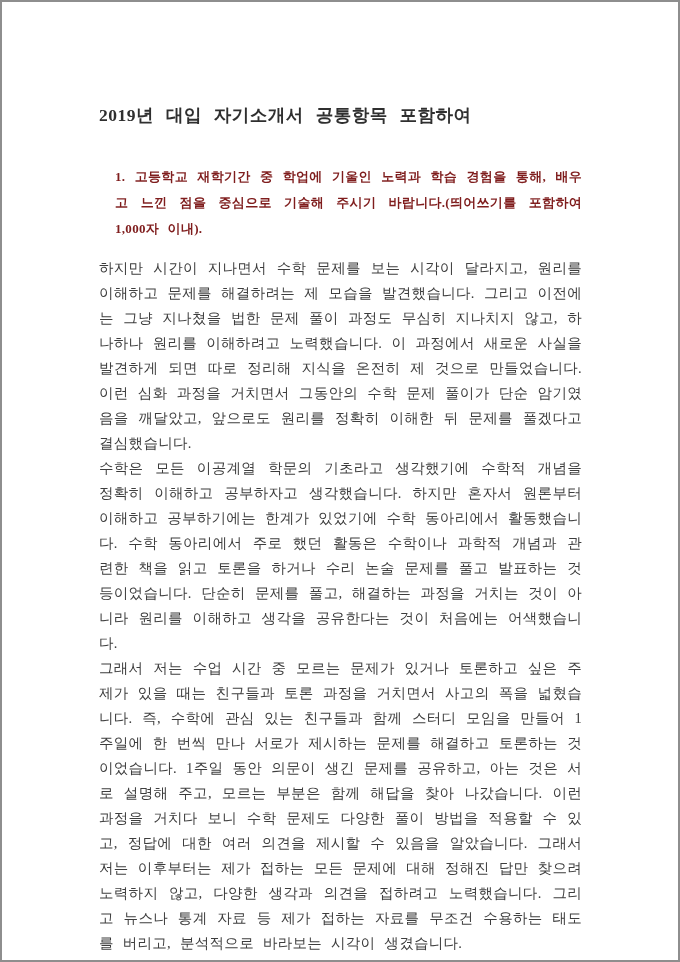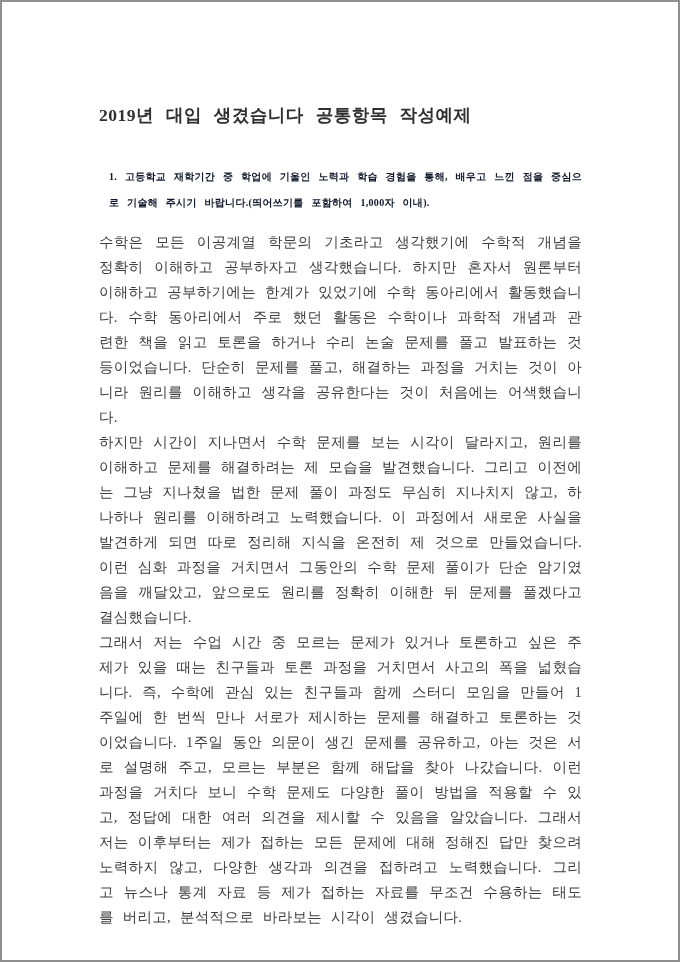--- a/index.html
+++ b/index.html
@@ -24,24 +24,24 @@
   .doc-title, .doc-subtitle {
     margin: 0;
     font-size: 17.5px;
     font-weight: bold;
     color: #2f2f2f;
     line-height: 35px;
     letter-spacing: 0.5px;
     word-spacing: 7px;
   }
   .question {
-    margin: 31px 0 0 10px;
-    font-size: 10px;
+    margin: 31px 0 0 16px;
+    font-size: 13px;
     font-weight: bold;
-    color: #0f172a;
+    color: #7f1d1d;
     line-height: 26px;
     text-align: justify;
     word-spacing: 5px;
     letter-spacing: 0.3px;
   }
   .essay-body {
     margin-top: 14px;
   }
   .essay-body p {
     margin: 0;
@@ -52,25 +52,25 @@
     letter-spacing: 0.3px;
     color: #3d3d3d;
   }
 </style>
 </head>
 <body>
 
 <div class="page-frame">
   <div class="doc">
 
-    <h1 class="doc-title">2019년 대입 생겼습니다 공통항목 작성예제</h1>
+    <h1 class="doc-title">2019년 대입 자기소개서 공통항목 포함하여</h1>
 
 
     <p class="question">1. 고등학교 재학기간 중 학업에 기울인 노력과 학습 경험을 통해, 배우고 느낀 점을 중심으로 기술해 주시기 바랍니다.(띄어쓰기를 포함하여 1,000자 이내).</p>
 
     <div class="essay-body">
+      <p>하지만 시간이 지나면서 수학 문제를 보는 시각이 달라지고, 원리를 이해하고 문제를 해결하려는 제 모습을 발견했습니다. 그리고 이전에는 그냥 지나쳤을 법한 문제 풀이 과정도 무심히 지나치지 않고, 하나하나 원리를 이해하려고 노력했습니다. 이 과정에서 새로운 사실을 발견하게 되면 따로 정리해 지식을 온전히 제 것으로 만들었습니다. 이런 심화 과정을 거치면서 그동안의 수학 문제 풀이가 단순 암기였음을 깨달았고, 앞으로도 원리를 정확히 이해한 뒤 문제를 풀겠다고 결심했습니다.</p>
       <p>수학은 모든 이공계열 학문의 기초라고 생각했기에 수학적 개념을 정확히 이해하고 공부하자고 생각했습니다. 하지만 혼자서 원론부터 이해하고 공부하기에는 한계가 있었기에 수학 동아리에서 활동했습니다. 수학 동아리에서 주로 했던 활동은 수학이나 과학적 개념과 관련한 책을 읽고 토론을 하거나 수리 논술 문제를 풀고 발표하는 것 등이었습니다. 단순히 문제를 풀고, 해결하는 과정을 거치는 것이 아니라 원리를 이해하고 생각을 공유한다는 것이 처음에는 어색했습니다.</p>
-      <p>하지만 시간이 지나면서 수학 문제를 보는 시각이 달라지고, 원리를 이해하고 문제를 해결하려는 제 모습을 발견했습니다. 그리고 이전에는 그냥 지나쳤을 법한 문제 풀이 과정도 무심히 지나치지 않고, 하나하나 원리를 이해하려고 노력했습니다. 이 과정에서 새로운 사실을 발견하게 되면 따로 정리해 지식을 온전히 제 것으로 만들었습니다. 이런 심화 과정을 거치면서 그동안의 수학 문제 풀이가 단순 암기였음을 깨달았고, 앞으로도 원리를 정확히 이해한 뒤 문제를 풀겠다고 결심했습니다.</p>
       <p>그래서 저는 수업 시간 중 모르는 문제가 있거나 토론하고 싶은 주제가 있을 때는 친구들과 토론 과정을 거치면서 사고의 폭을 넓혔습니다. 즉, 수학에 관심 있는 친구들과 함께 스터디 모임을 만들어 1주일에 한 번씩 만나 서로가 제시하는 문제를 해결하고 토론하는 것이었습니다. 1주일 동안 의문이 생긴 문제를 공유하고, 아는 것은 서로 설명해 주고, 모르는 부분은 함께 해답을 찾아 나갔습니다. 이런 과정을 거치다 보니 수학 문제도 다양한 풀이 방법을 적용할 수 있고, 정답에 대한 여러 의견을 제시할 수 있음을 알았습니다. 그래서 저는 이후부터는 제가 접하는 모든 문제에 대해 정해진 답만 찾으려 노력하지 않고, 다양한 생각과 의견을 접하려고 노력했습니다. 그리고 뉴스나 통계 자료 등 제가 접하는 자료를 무조건 수용하는 태도를 버리고, 분석적으로 바라보는 시각이 생겼습니다.</p>
     </div>
 
   </div>
 </div>
 
 </body></html>

